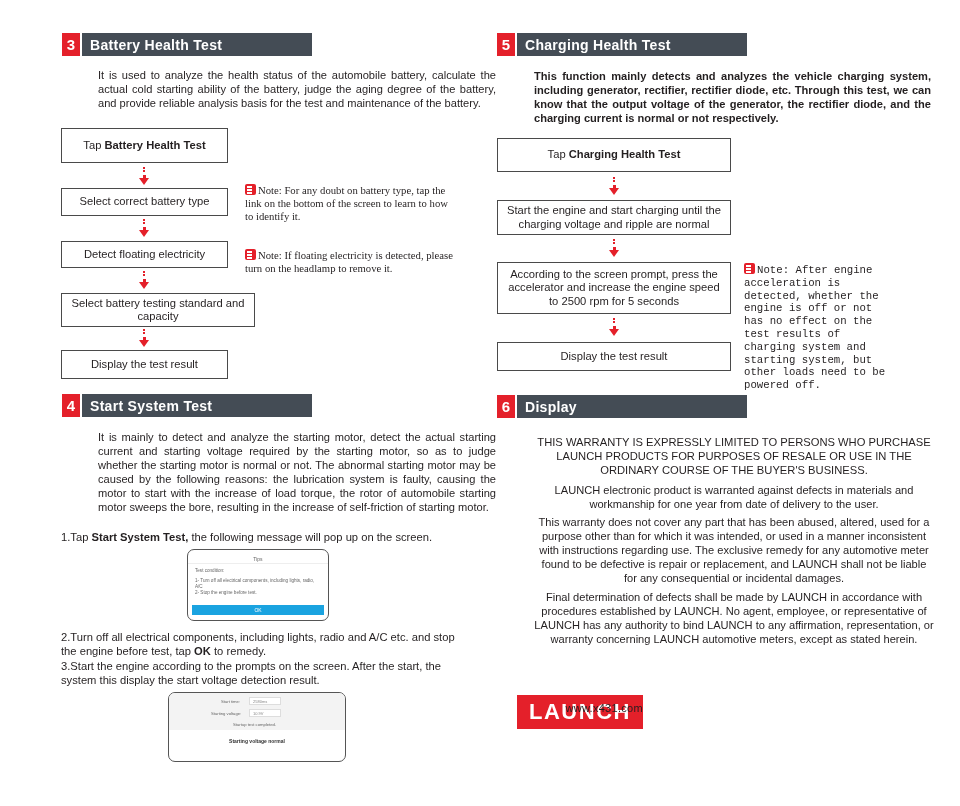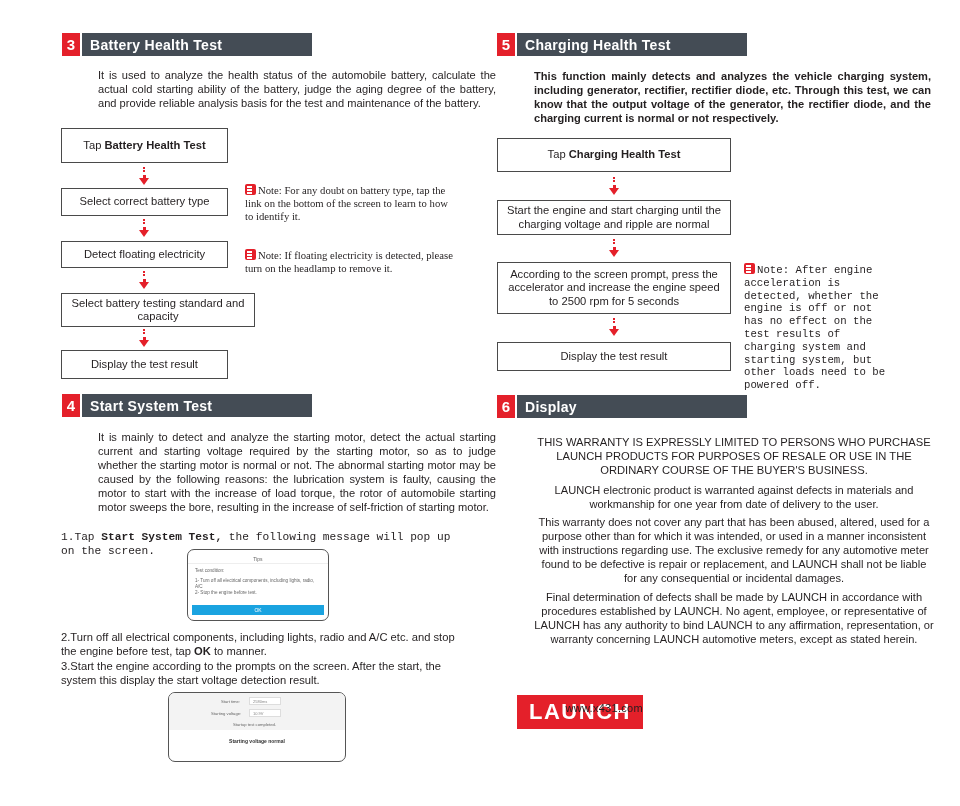--- a/index.html
+++ b/index.html
@@ -87,36 +87,36 @@
 <div class="note" style="left:245px; top:249px; width:212px;">
   <span class="note-icon"></span><span>Note: If floating electricity is detected, please turn on the headlamp to remove it.</span>
 </div>
 
 <div class="sec-head" style="left:62px; top:394px; width:250px;">
   <div class="sec-num">4</div>
   <div class="sec-title">Start System Test</div>
 </div>
 <p class="para" style="left:61px; top:430px; width:398px;">It is mainly to detect and analyze the starting motor, detect the actual starting current and starting voltage required by the starting motor, so as to judge whether the starting motor is normal or not. The abnormal starting motor may be caused by the following reasons: the lubrication system is faulty, causing the motor to start with the increase of load torque, the rotor of automobile starting motor sweeps the bore, resulting in the increase of self-friction of starting motor.</p>
 
-<div class="step" style="left:61px; top:530px; width:400px;font-family:Liberation Mono, monospace;">
+<div class="step" style="left:61px; top:530px; width:400px;">
   <span>1.</span><span>Tap </span><b>Start System Test,</b><span> the following message will pop up on the screen.</span>
 </div>
 
 <div class="screen" style="left:187px; top:549px; width:142px; height:72px;">
   <div class="tips-title">Tips</div>
   <div class="tips-body">
     <div style="margin-bottom:4px;">Test condition:</div>
     <div>1- Turn off all electrical components, including lights, radio, A/C</div>
     <div>2- Stop the engine before test.</div>
   </div>
   <div class="tips-ok">OK</div>
 </div>
 
 <div class="step" style="left:61px; top:630px; width:400px;">
-  <span>2.</span><span>Turn off all electrical components, including lights, radio and A/C etc. and stop the engine before test, tap </span><b>OK</b><span> to manner.</span>
+  <span>2.</span><span>Turn off all electrical components, including lights, radio and A/C etc. and stop the engine before test, tap </span><b>OK</b><span> to remedy.</span>
 </div>
 <div class="step" style="left:61px; top:659px; width:390px;">
   <span>3.</span><span>Start the engine according to the prompts on the screen. After the start, the system this display the start voltage detection result.</span>
 </div>
 
 <div class="screen" style="left:168px; top:692px; width:178px; height:70px;">
   <div class="res-top">
     <div class="res-row" style="left:52px; top:6px;">Start time:</div>
     <div class="res-field" style="left:80px; top:4px;">2580ms</div>
     <div class="res-row" style="left:42px; top:18px;">Starting voltage:</div>

